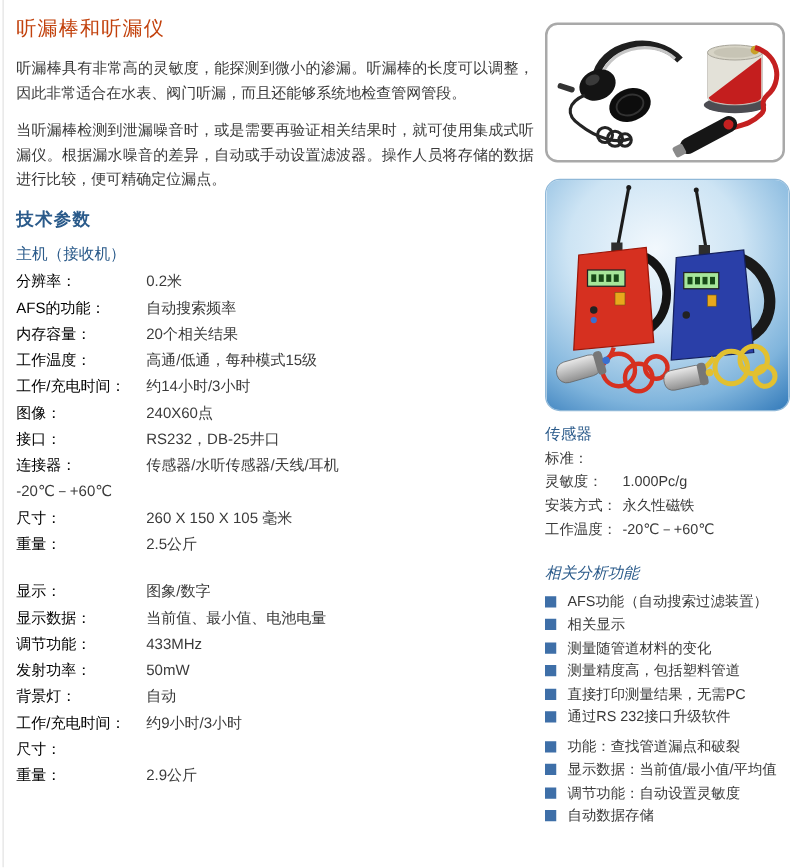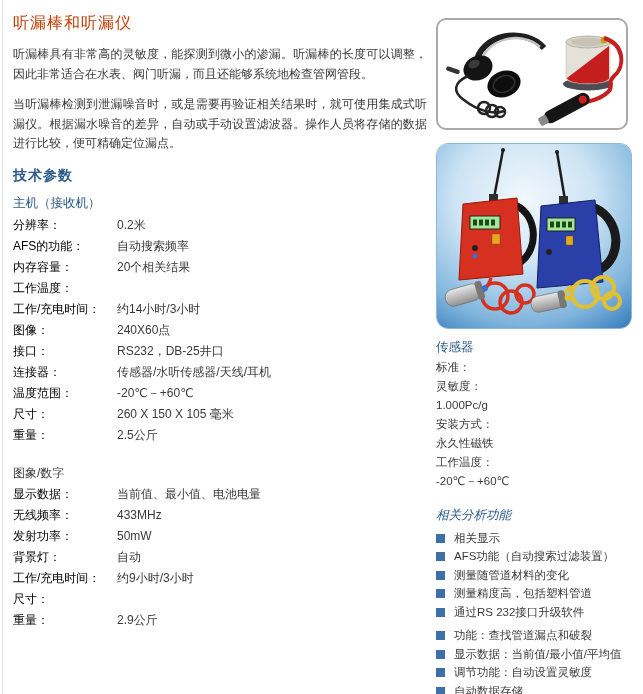--- a/index.html
+++ b/index.html
@@ -27,21 +27,21 @@
 
   .photo-box1{
     margin-top:18px;width:188px;height:108px;background:#ffffff;
     border:2px solid #a9a9a9;border-radius:10px;overflow:hidden;
   }
   .photo-box2{
     margin-top:13px;width:194px;height:184px;
     border:1px solid #8fb8d8;border-radius:12px;overflow:hidden;
   }
   .srows{margin-top:2px;}
-  .srow{display:flex;line-height:19px;font-size:11.5px;flex-direction:column;}
+  .srow{display:flex;line-height:19px;font-size:11.5px;}
   .srow .lbl{width:62px;flex:none;color:#3a3a3a;}
   .srow .val{flex:1;color:#3a3a3a;white-space:nowrap;}
 
   .blist{margin-top:5px;width:206px;}
   .b-item{display:flex;align-items:center;height:18.5px;font-size:11.5px;white-space:nowrap;color:#3a3a3a;}
   .b-sq{width:9px;height:9px;background:#3e6fa8;flex:none;margin-right:9px;}
   .mt16{margin-top:16px;font-style:italic;}
   .mt22{margin-top:22px;}
 </style>
 </head>
@@ -67,62 +67,63 @@
     <div class="spec-row">
         <span class="lbl">AFS的功能：</span>
         <span class="val">自动搜索频率</span>
       </div>
     <div class="spec-row">
         <span class="lbl">内存容量：</span>
         <span class="val">20个相关结果</span>
       </div>
     <div class="spec-row">
         <span class="lbl">工作温度：</span>
+        <span class="val">高通/低通，每种模式15级</span>
       </div>
     <div class="spec-row">
         <span class="lbl">工作/充电时间：</span>
         <span class="val">约14小时/3小时</span>
       </div>
     <div class="spec-row">
         <span class="lbl">图像：</span>
         <span class="val">240X60点</span>
       </div>
     <div class="spec-row">
         <span class="lbl">接口：</span>
         <span class="val">RS232，DB-25井口</span>
       </div>
     <div class="spec-row">
         <span class="lbl">连接器：</span>
         <span class="val">传感器/水听传感器/天线/耳机</span>
       </div>
     <div class="spec-row">
-        <span class="lbl">温度范围：</span>
         <span class="val">-20℃－+60℃</span>
       </div>
     <div class="spec-row">
         <span class="lbl">尺寸：</span>
         <span class="val">260 X 150 X 105 毫米</span>
       </div>
     <div class="spec-row">
         <span class="lbl">重量：</span>
         <span class="val">2.5公斤</span>
       </div>
   </div>
 
   <div class="spec-gap"></div>
   <div class="spec-rows">
     <div class="spec-row">
+        <span class="lbl">显示：</span>
         <span class="val">图象/数字</span>
       </div>
     <div class="spec-row">
         <span class="lbl">显示数据：</span>
         <span class="val">当前值、最小值、电池电量</span>
       </div>
     <div class="spec-row">
-        <span class="lbl">无线频率：</span>
+        <span class="lbl">调节功能：</span>
         <span class="val">433MHz</span>
       </div>
     <div class="spec-row">
         <span class="lbl">发射功率：</span>
         <span class="val">50mW</span>
       </div>
     <div class="spec-row">
         <span class="lbl">背景灯：</span>
         <span class="val">自动</span>
       </div>
@@ -263,36 +264,40 @@
     <div class="srow">
         <span class="lbl">工作温度：</span>
         <span class="val">-20℃－+60℃</span>
       </div>
   </div>
 
   <h3 class="h3-blue mt16">相关分析功能</h3>
   <div class="blist">
     <div class="b-item">
         <span class="b-sq"></span>
+        <span>AFS功能（自动搜索过滤装置）</span>
+      </div>
+    <div class="b-item">
+        <span class="b-sq"></span>
         <span>相关显示</span>
       </div>
     <div class="b-item">
         <span class="b-sq"></span>
-        <span>AFS功能（自动搜索过滤装置）</span>
-      </div>
-    <div class="b-item">
-        <span class="b-sq"></span>
         <span>测量随管道材料的变化</span>
       </div>
     <div class="b-item">
         <span class="b-sq"></span>
         <span>测量精度高，包括塑料管道</span>
       </div>
     <div class="b-item">
         <span class="b-sq"></span>
+        <span>直接打印测量结果，无需PC</span>
+      </div>
+    <div class="b-item">
+        <span class="b-sq"></span>
         <span>通过RS 232接口升级软件</span>
       </div>
   </div>
 
   <div class="blist">
     <div class="b-item">
         <span class="b-sq"></span>
         <span>功能：查找管道漏点和破裂</span>
       </div>
     <div class="b-item">

